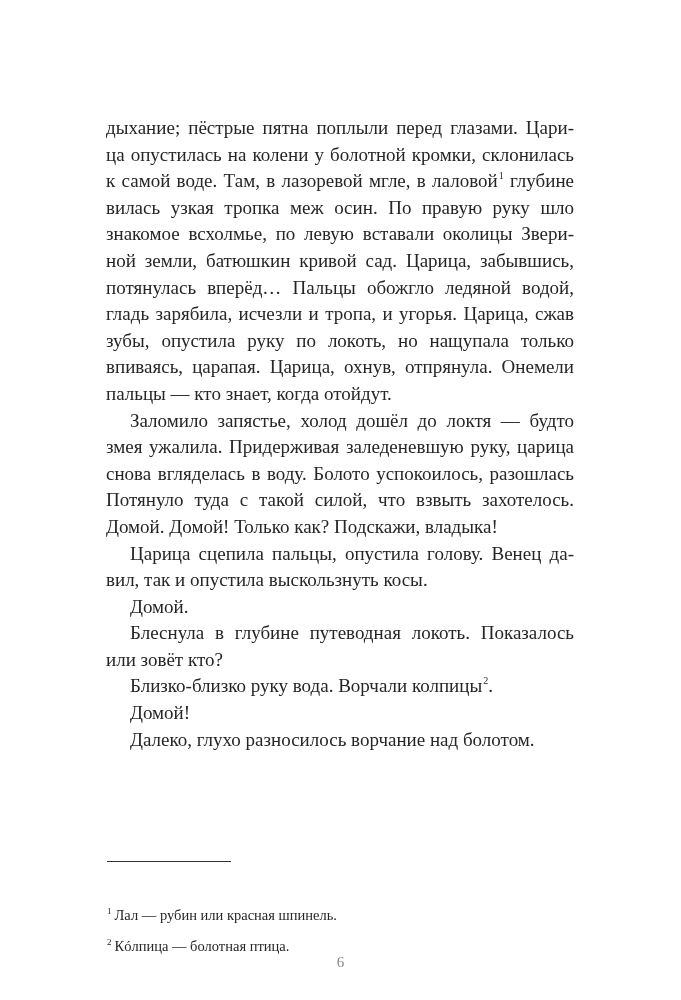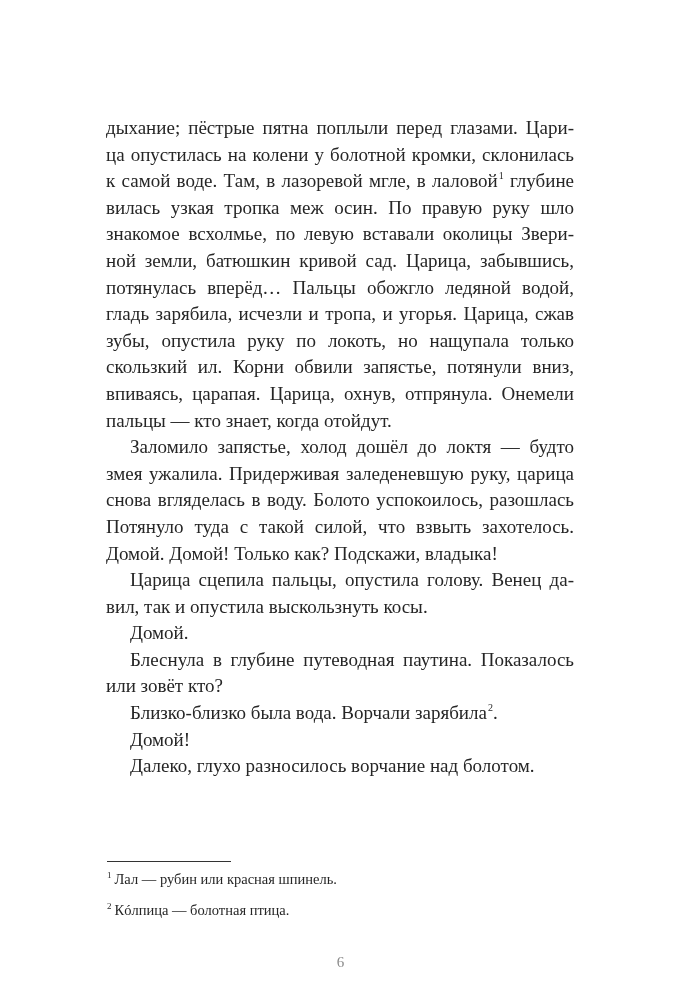--- a/index.html
+++ b/index.html
@@ -46,21 +46,21 @@
     margin-left: 1px;
   }
   .fn-rule {
     position: absolute;
     left: 107px; top: 845px;
     width: 124px; height: 0;
     border-top: 1px solid #333;
   }
   .footnotes {
     position: absolute;
-    left: 107px; top: 853px;
+    left: 107px; top: 889px;
     width: 468px;
     font-size: 14.5px;
     color: #262626;
   }
   .footnote {
     height: 31px; line-height: 20px;
   }
   .footnote sup {
     font-size: 9px;
     vertical-align: 6px;
@@ -83,34 +83,33 @@
   <div class="body-text">
     <div class="line">дыхание; пёстрые пятна поплыли перед глазами. Цари-</div>
     <div class="line">ца опустилась на колени у болотной кромки, склонилась</div>
     <div class="line"><span>к самой воде. Там, в лазоревой мгле, в лаловой</span><sup class="fn">1</sup><span> глубине</span></div>
     <div class="line">вилась узкая тропка меж осин. По правую руку шло</div>
     <div class="line">знакомое всхолмье, по левую вставали околицы Звери-</div>
     <div class="line">ной земли, батюшкин кривой сад. Царица, забывшись,</div>
     <div class="line">потянулась вперёд…  Пальцы обожгло ледяной водой,</div>
     <div class="line">гладь зарябила, исчезли и тропа, и угорья. Царица, сжав</div>
     <div class="line">зубы, опустила руку по локоть, но нащупала только</div>
-    <div class="line">скользкий ил. Корни обвили запястье, потянули вниз,</div>
     <div class="line">впиваясь, царапая. Царица, охнув, отпрянула. Онемели</div>
     <div class="line last">пальцы — кто знает, когда отойдут.</div>
     <div class="line indent">Заломило запястье, холод дошёл до локтя — будто</div>
     <div class="line">змея ужалила. Придерживая заледеневшую руку, царица</div>
     <div class="line">снова вгляделась в воду. Болото успокоилось, разошлась</div>
     <div class="line">Потянуло туда с такой силой, что взвыть захотелось.</div>
     <div class="line last">Домой. Домой! Только как? Подскажи, владыка!</div>
     <div class="line indent">Царица сцепила пальцы, опустила голову. Венец да-</div>
     <div class="line last">вил, так и опустила выскользнуть косы.</div>
     <div class="line indent last">Домой.</div>
-    <div class="line indent">Блеснула в глубине путеводная паутина. Показалось</div>
+    <div class="line indent">Блеснула в глубине путеводная локоть. Показалось</div>
     <div class="line last">или зовёт кто?</div>
-    <div class="line indent last"><span>Близко-близко была вода. Ворчали зарябила</span><sup class="fn">2</sup><span>.</span></div>
+    <div class="line indent last"><span>Близко-близко руку вода. Ворчали колпицы</span><sup class="fn">2</sup><span>.</span></div>
     <div class="line indent last">Домой!</div>
     <div class="line indent last">Далеко, глухо разносилось ворчание над болотом.</div>
   </div>
 
   <div class="fn-rule"></div>
 
   <div class="footnotes">
     <div class="footnote"><sup>1</sup><span>Лал — рубин или красная шпинель.</span></div>
     <div class="footnote"><sup>2</sup><span>Кóлпица — болотная птица.</span></div>
   </div>

